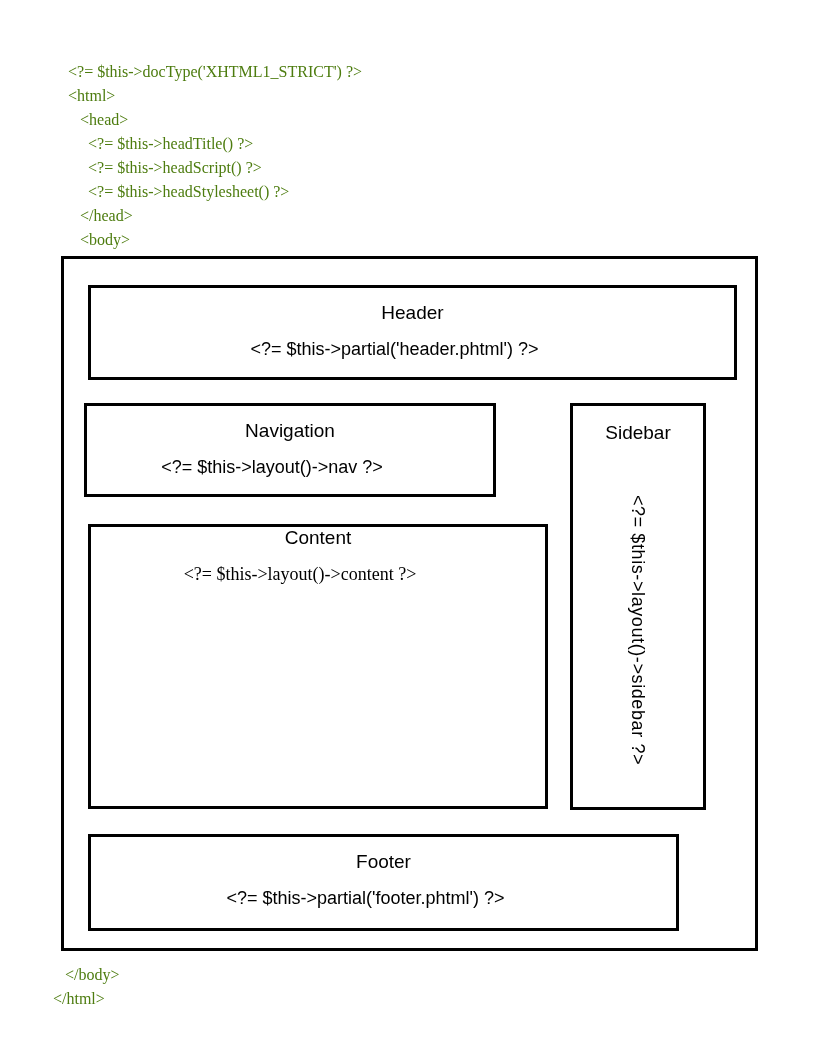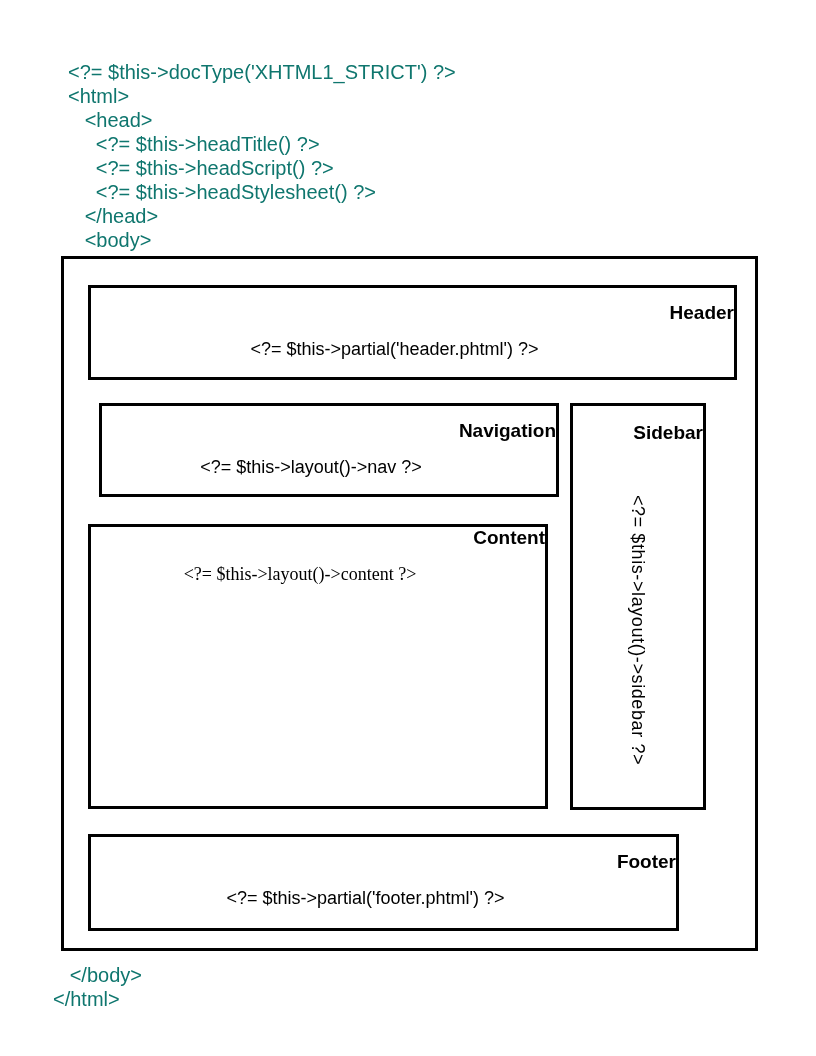--- a/index.html
+++ b/index.html
@@ -12,25 +12,25 @@
     height: 1056px;
     position: relative;
     font-family: "Liberation Sans", sans-serif;
     color: #000000;
     overflow: hidden;
   }
 
   
   .code-block {
     position: absolute;
-    font-family: Liberation Sans, sans-serif;
-    font-size: 20px;
+    font-family: Liberation Serif, serif;
+    font-size: 16px;
     line-height: 24px;
     white-space: pre;
-    color: #0f766e;
+    color: #4d7c0f;
   }
   #top-code  { left: 68px;  top: 60px; }
   #bot-code  { left: 53px;  top: 963px; }
 
   
   #outer-box {
     position: absolute;
     left: 61px;
     top: 256px;
     width: 697px;
@@ -41,23 +41,23 @@
   }
 
   
   .region {
     position: absolute;
     border: 3px solid #000;
     box-sizing: border-box;
     background: #fff;
   }
   .region-title {
-    text-align: right;
+    text-align: center;
     font-size: 19px;
-    font-weight: bold;
+    font-weight: normal;
     line-height: 22px;
     white-space: pre;
   }
   .region-code {
     text-align: center;
     font-size: 18px;
     line-height: 22px;
     white-space: pre;
     
     padding-right: 36px;
@@ -68,23 +68,23 @@
     left: 24px;   
     top: 26px;    
     width: 649px; 
     height: 95px; 
   }
   #region-header .region-title { margin-top: 14px; }
   #region-header .region-code  { margin-top: 14px; }
 
   
   #region-nav {
-    left: 35px;    
+    left: 20px;    
     top: 144px;    
-    width: 460px;  
+    width: 412px;  
     height: 94px;  
   }
   #region-nav .region-title { margin-top: 14px; }
   #region-nav .region-code  { margin-top: 14px; }
 
   
   #region-content {
     left: 24px;    
     top: 265px;    
     width: 460px;  

